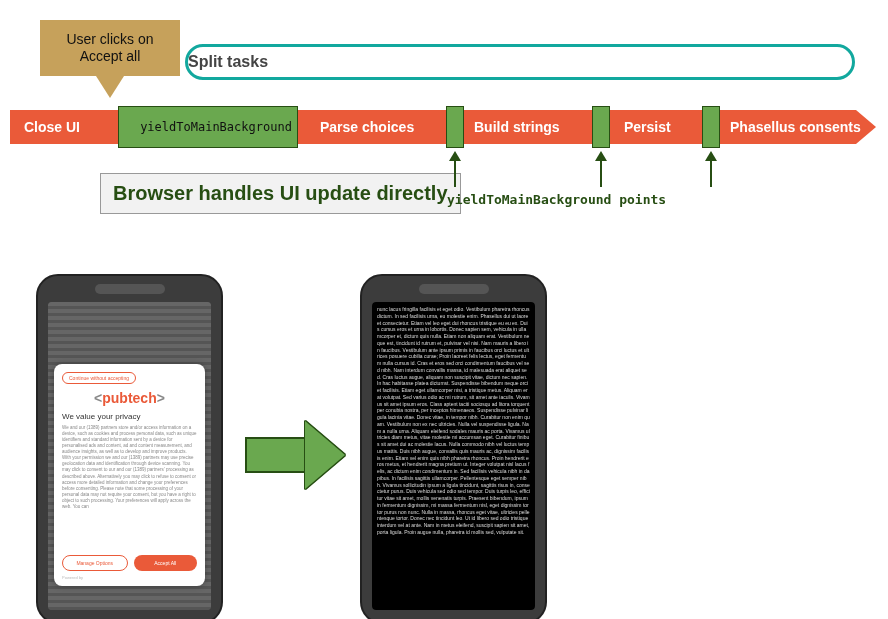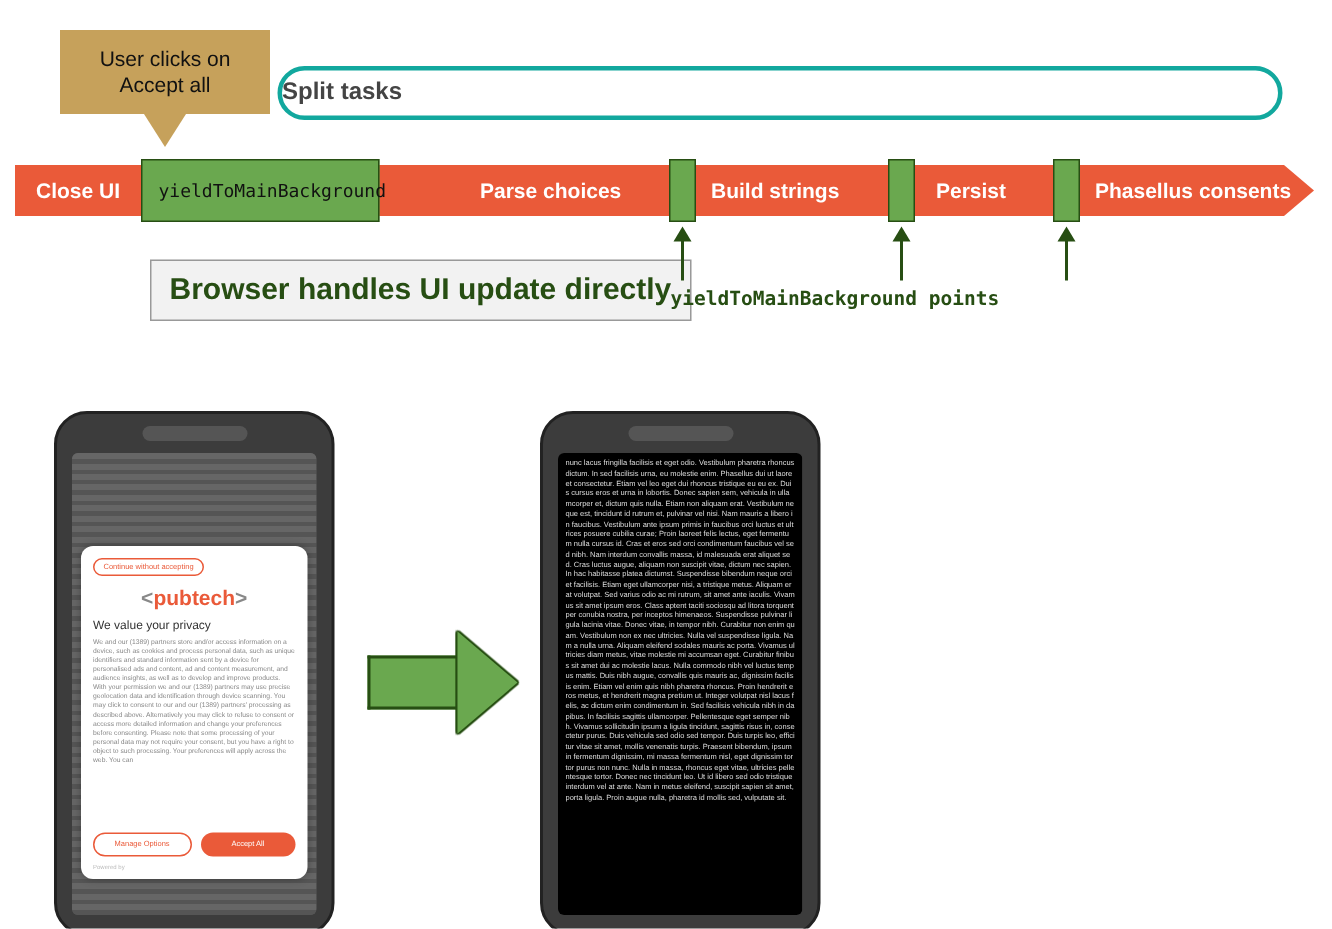--- a/index.html
+++ b/index.html
@@ -236,21 +236,21 @@
   <div class="track">
     <div class="arrow-body"></div>
     <div class="arrow-head"></div>
 
     <span class="seg-label" style="left:14px">Close UI</span>
     <span class="seg-label" style="left:310px">Parse choices</span>
     <span class="seg-label" style="left:464px">Build strings</span>
     <span class="seg-label" style="left:614px">Persist</span>
     <span class="seg-label" style="left:720px">Phasellus consents</span>
 
-    <div class="green-block" style="left:84px; width:159px; height:42px;padding-left:16px;">
+    <div class="green-block" style="left:108px; width:180px; height:42px;padding-left:16px;">
       <span>yieldToMainBackground</span>
     </div>
 
     <div class="green-block" style="left:436px; width:18px; height:42px;"></div>
     <div class="green-block" style="left:582px; width:18px; height:42px;"></div>
     <div class="green-block" style="left:692px; width:18px; height:42px;"></div>
   </div>
 
   <div class="note" style="left:100px; top:157px;">
     <span>Browser handles UI update directly</span>

